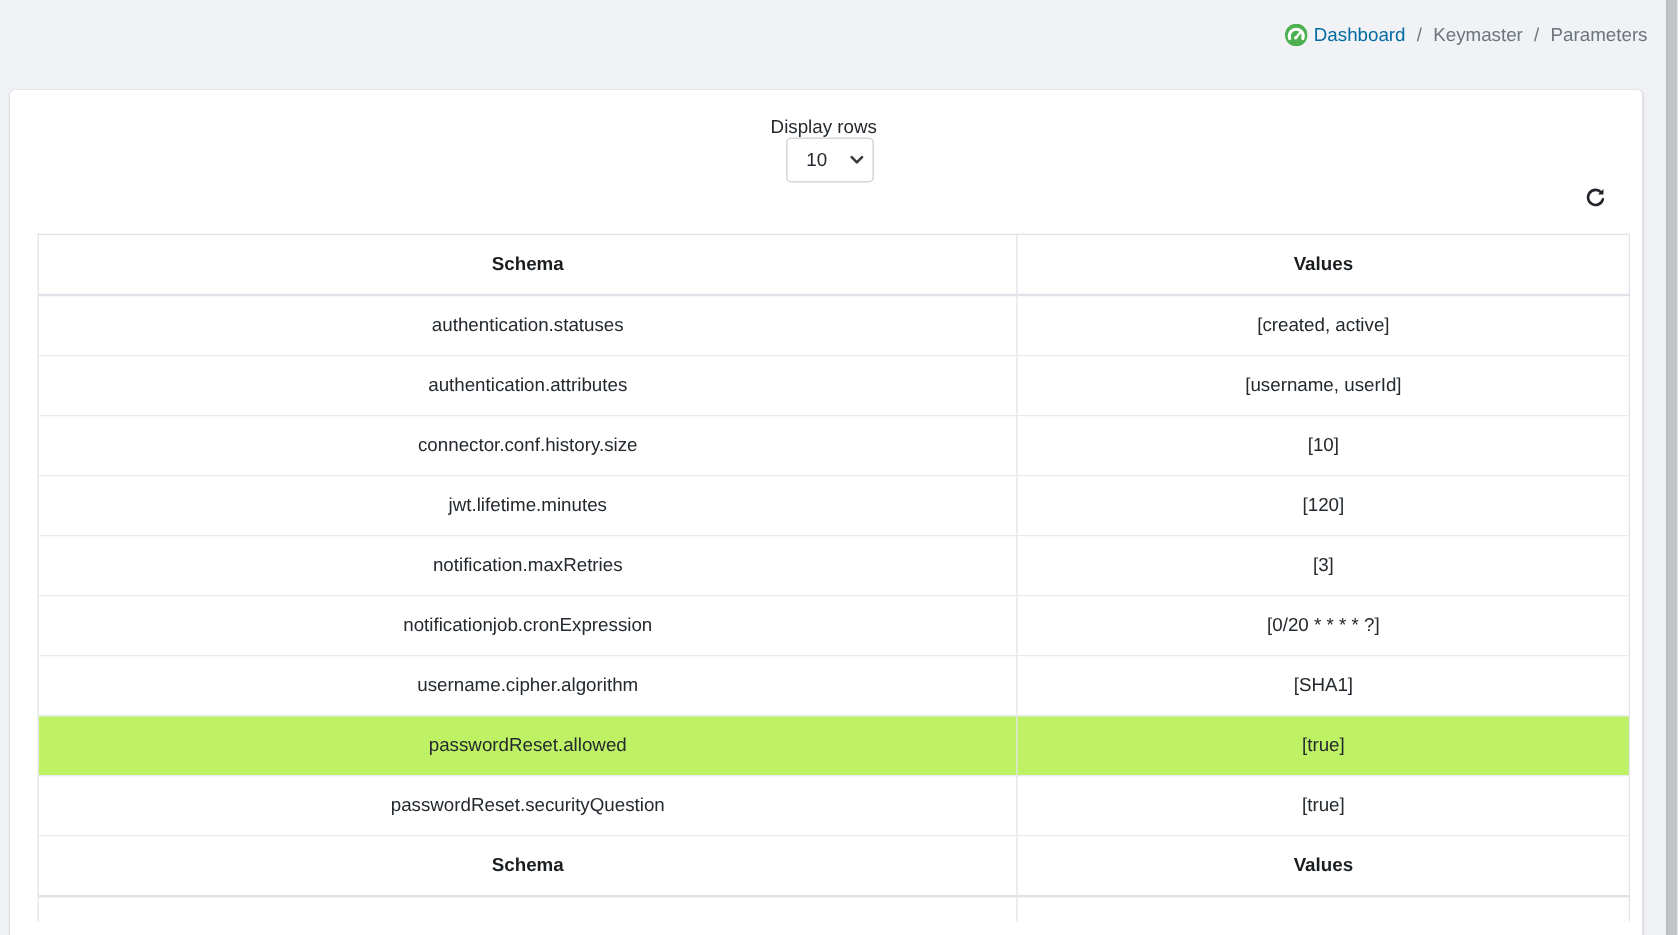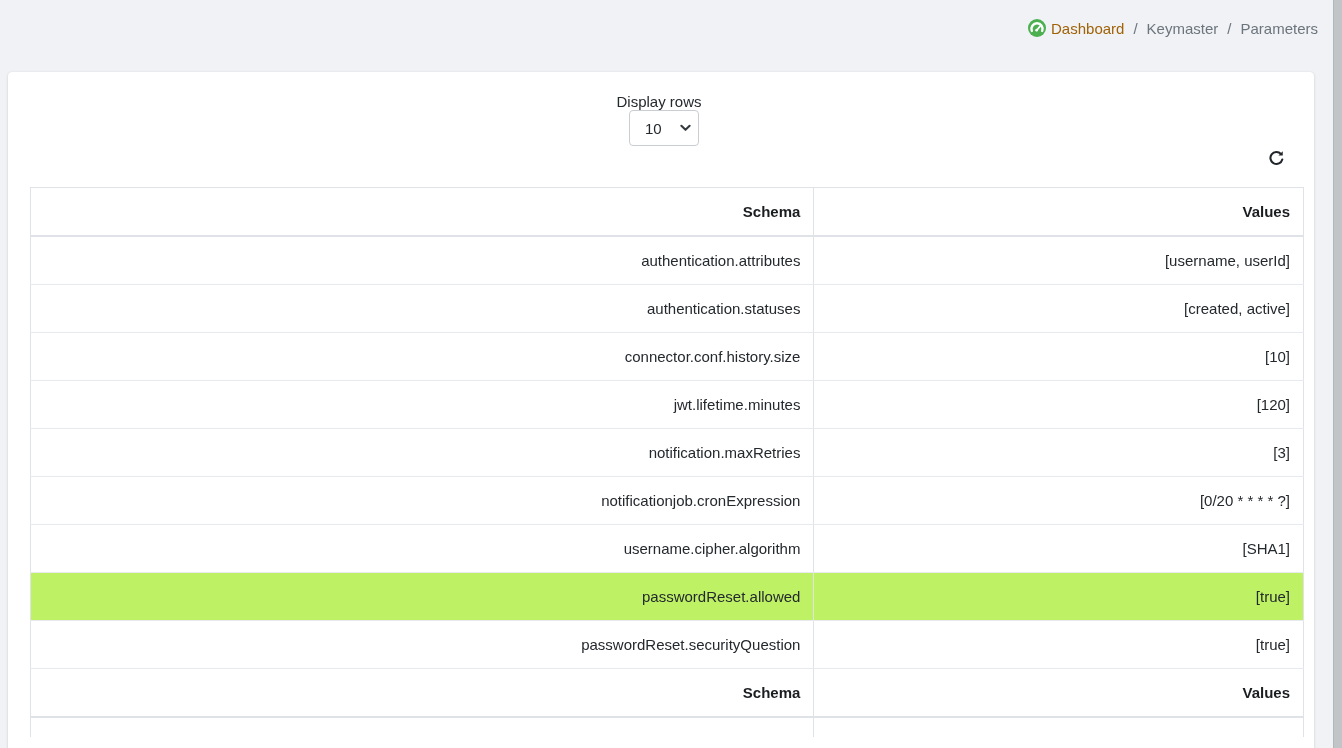--- a/index.html
+++ b/index.html
@@ -16,21 +16,21 @@
   .breadcrumb-bar {
     height:72px;
     display:flex;
     align-items:flex-start;
     justify-content:flex-end;
     padding:19px 15px 0 15px;
   }
   .breadcrumb { display:flex; align-items:center; font-size:15px; color:#6c757d; }
   .breadcrumb .crumb-link {
     display:flex; align-items:center; gap:5px;
-    color:#a16207; text-decoration:none; cursor:pointer;
+    color:#0369a1; text-decoration:none; cursor:pointer;
   }
   .breadcrumb .sep { margin:0 9px; color:#6c757d; }
   .dash-icon { width:18px; height:18px; display:inline-block; }
 
   
   .card {
     margin-left:8px;
     width:1306px;
     min-height:700px;
     background:#ffffff;
@@ -66,21 +66,21 @@
 
   
   table.params {
     width:1274px;
     margin-top:17px;
     border-collapse:collapse;
     font-size:15px;
   }
   table.params th, table.params td {
     border:1px solid #dfe3e7;
-    text-align:right;
+    text-align:center;
     padding:13px 13px;
     line-height:21px;
     color:#24292e;
     vertical-align:middle;
   }
   table.params thead th {
     font-weight:bold;
     color:#1b1e21;
     border-bottom-width:2px;
   }
@@ -155,26 +155,26 @@
           <col class="c-values">
         </colgroup>
       <thead>
         <tr>
           <th>Schema</th>
           <th>Values</th>
         </tr>
       </thead>
       <tbody>
           <tr>
+    <td>authentication.statuses</td>
+    <td>[created, active]</td>
+  </tr>
+          <tr>
     <td>authentication.attributes</td>
     <td>[username, userId]</td>
-  </tr>
-          <tr>
-    <td>authentication.statuses</td>
-    <td>[created, active]</td>
   </tr>
           <tr>
     <td>connector.conf.history.size</td>
     <td>[10]</td>
   </tr>
           <tr>
     <td>jwt.lifetime.minutes</td>
     <td>[120]</td>
   </tr>
           <tr>

